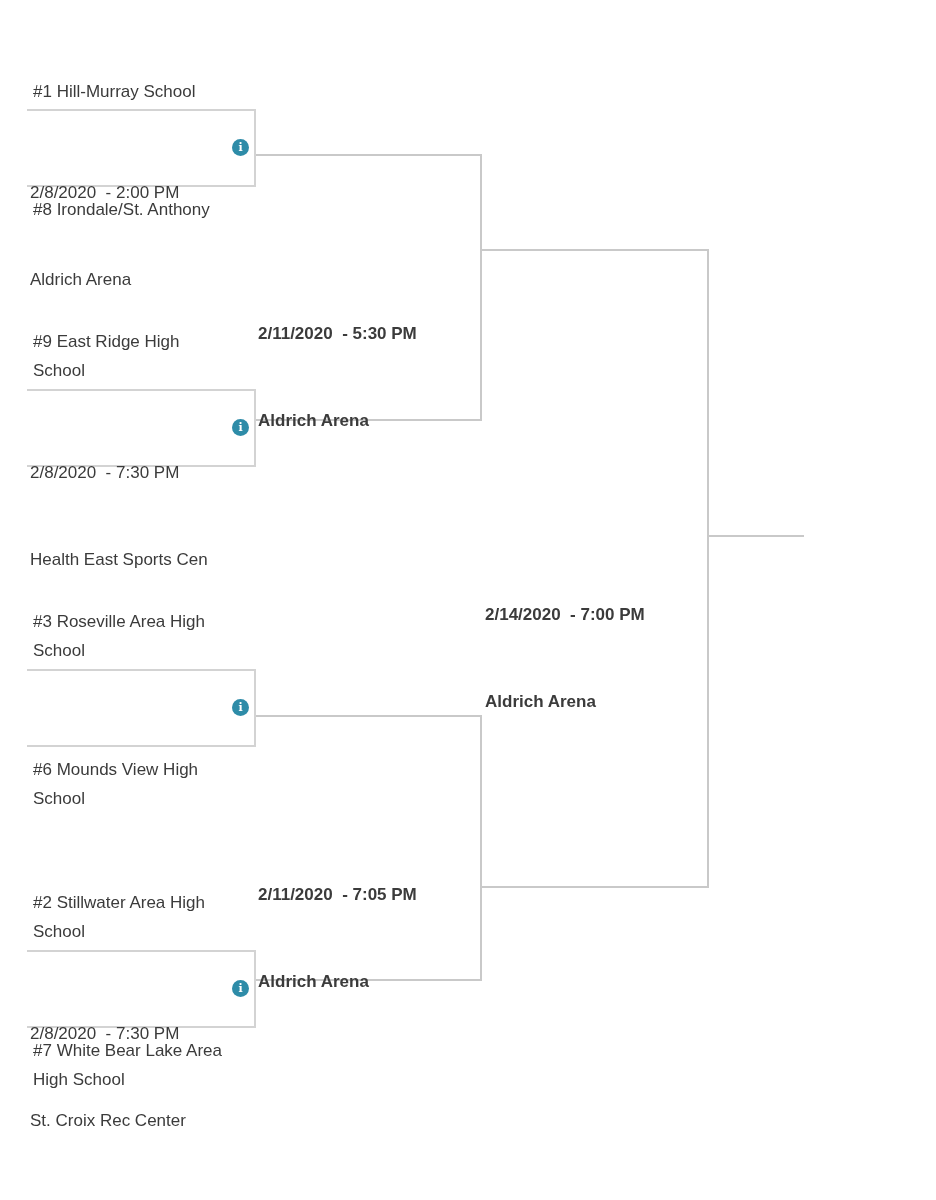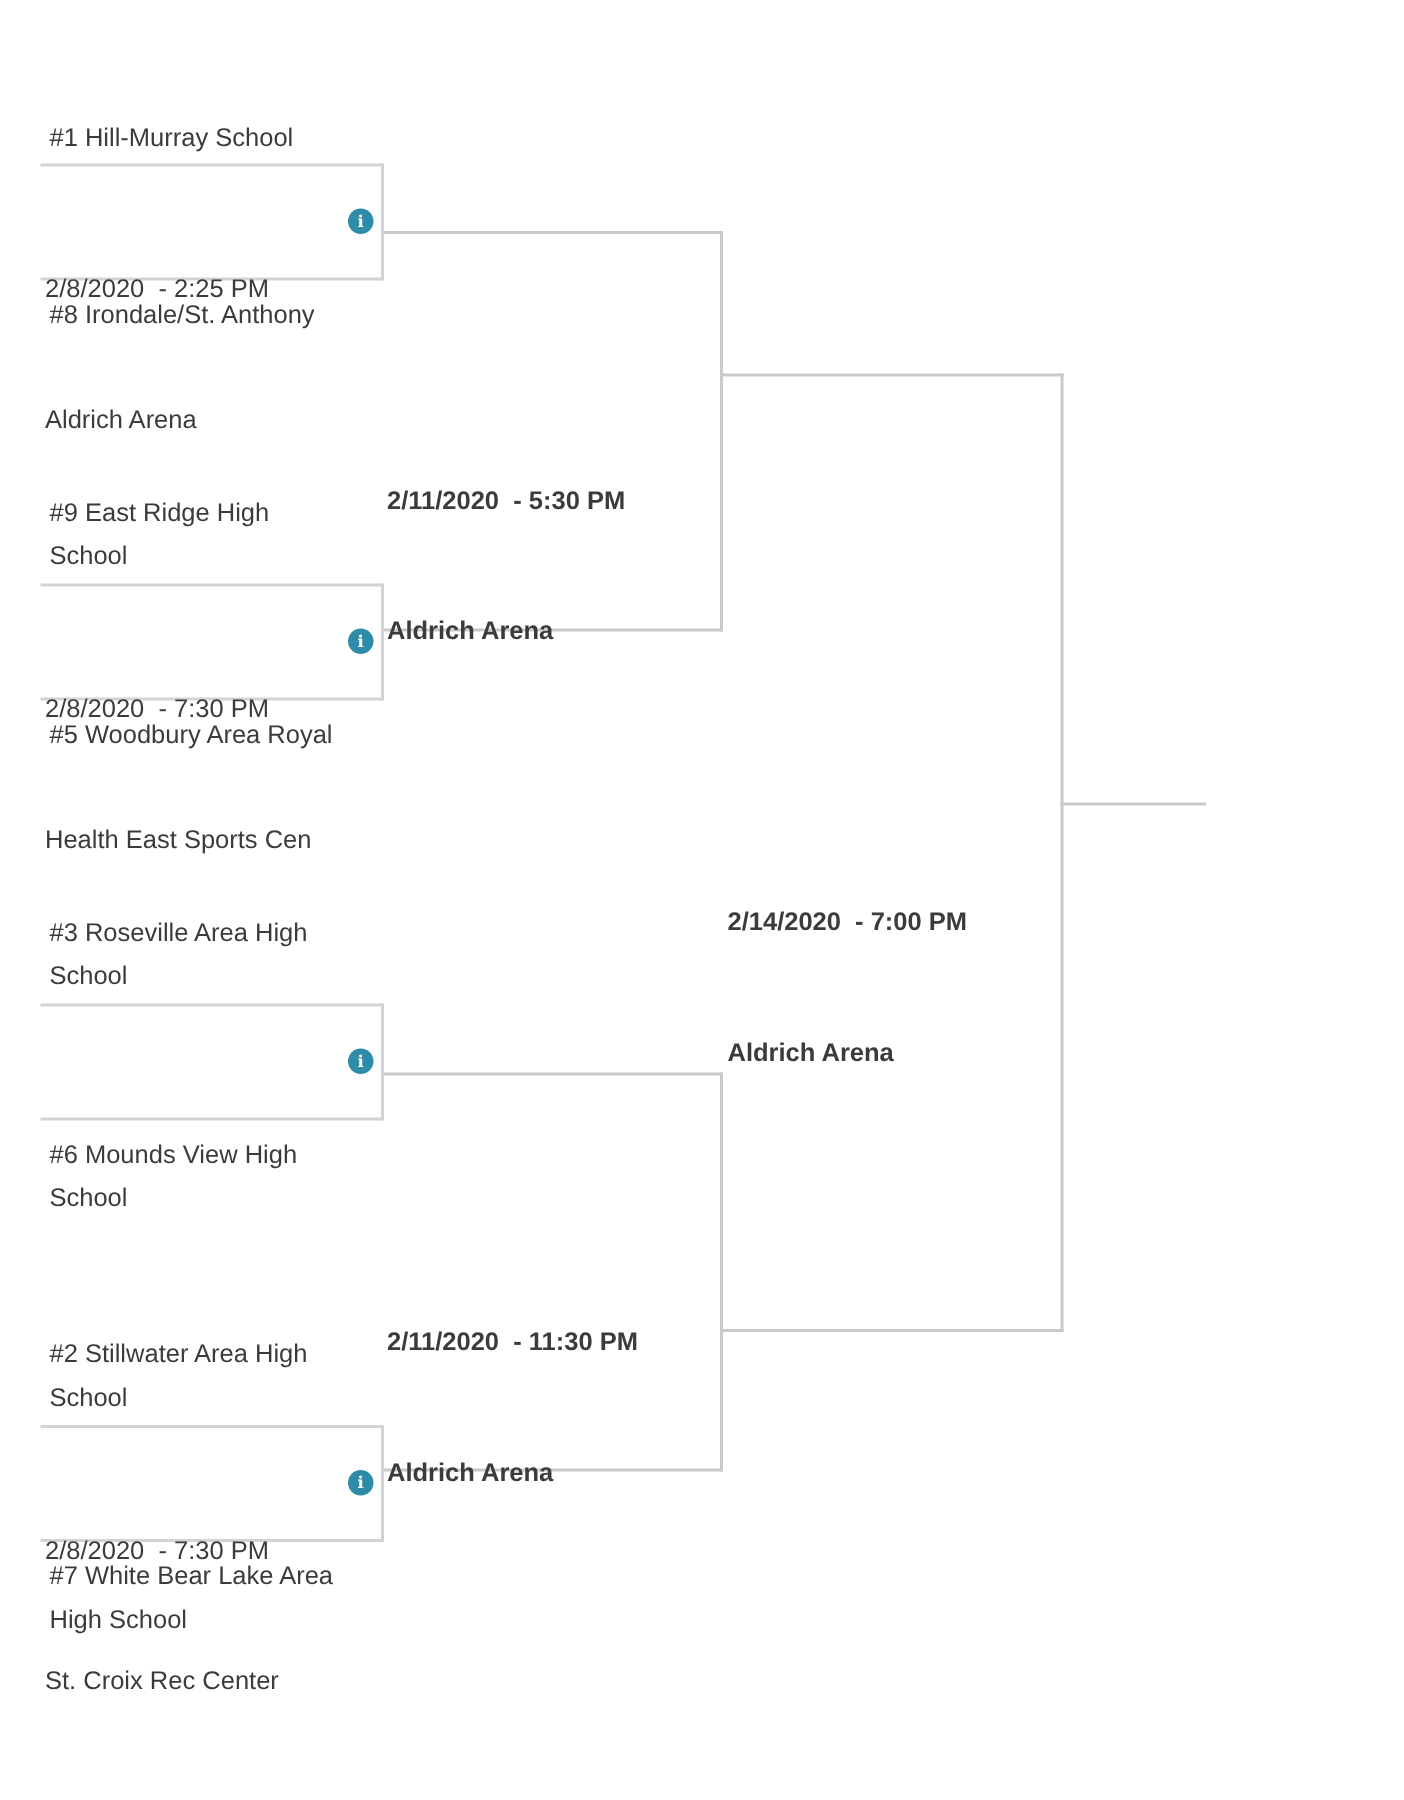--- a/index.html
+++ b/index.html
@@ -64,29 +64,28 @@
   .vline{ width:2px; }
 </style>
 </head>
 <body>
 
 <div class="canvas">
 
   <div class="team" style="top:77px">#1 Hill-Murray School</div>
   <div class="team" style="top:195px">#8 Irondale/St. Anthony</div>
   <div class="team" style="top:327px">#9 East Ridge High School</div>
-  <div class="team" style="top:475px">#5 Woodbury Area Royal</div>
   <div class="team" style="top:607px">#3 Roseville Area High School</div>
   <div class="team" style="top:755px">#6 Mounds View High School</div>
   <div class="team" style="top:888px">#2 Stillwater Area High School</div>
   <div class="team" style="top:1036px">#7 White Bear Lake Area High School</div>
 
   <div class="gbox" style="top:109px">
     <div class="gtext">
-      <div>2/8/2020  - 2:25 PM</div>
+      <div>2/8/2020  - 2:00 PM</div>
       <div>Aldrich Arena</div>
     </div>
     <button class="ginfo">
       <span>i</span>
     </button>
   </div>
 
   <div class="gbox" style="top:389px">
     <div class="gtext">
       <div>2/8/2020  - 7:30 PM</div>
@@ -127,21 +126,21 @@
 
   <div class="vline" style="left:707px; top:249px; height:639px"></div>
   <div class="hline" style="left:707px; top:535px; width:229px"></div>
 
   <div class="note" style="left:258px; top:261px">
     <div>2/11/2020  - 5:30 PM</div>
     <div>Aldrich Arena</div>
   </div>
 
   <div class="note" style="left:258px; top:822px">
-    <div>2/11/2020  - 11:30 PM</div>
+    <div>2/11/2020  - 7:05 PM</div>
     <div>Aldrich Arena</div>
   </div>
 
   <div class="note" style="left:485px; top:542px">
     <div>2/14/2020  - 7:00 PM</div>
     <div>Aldrich Arena</div>
   </div>
 
 </div>
 

